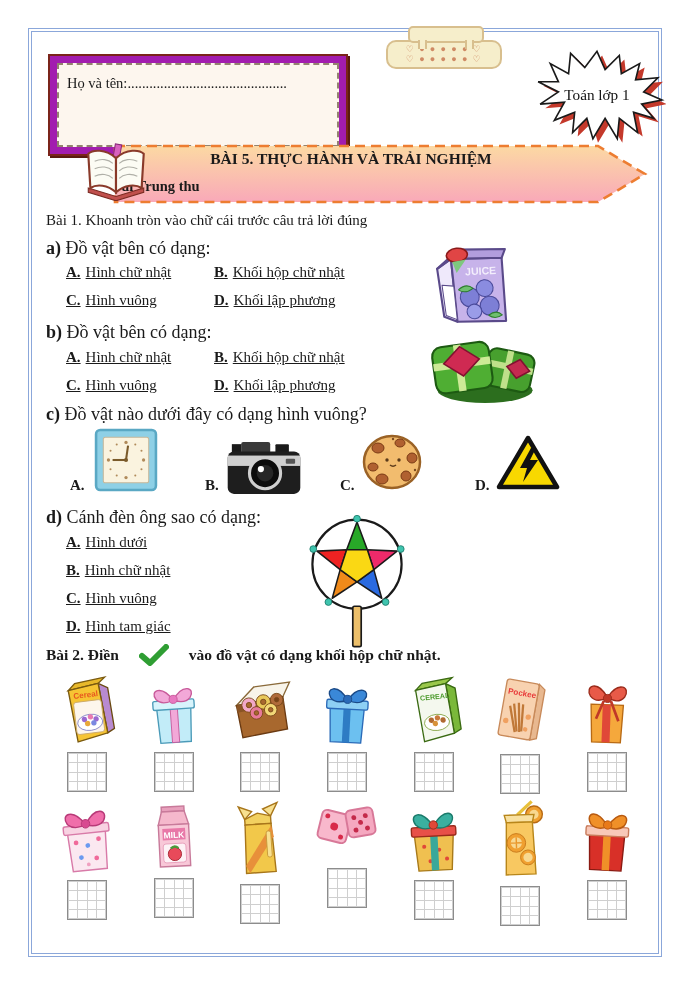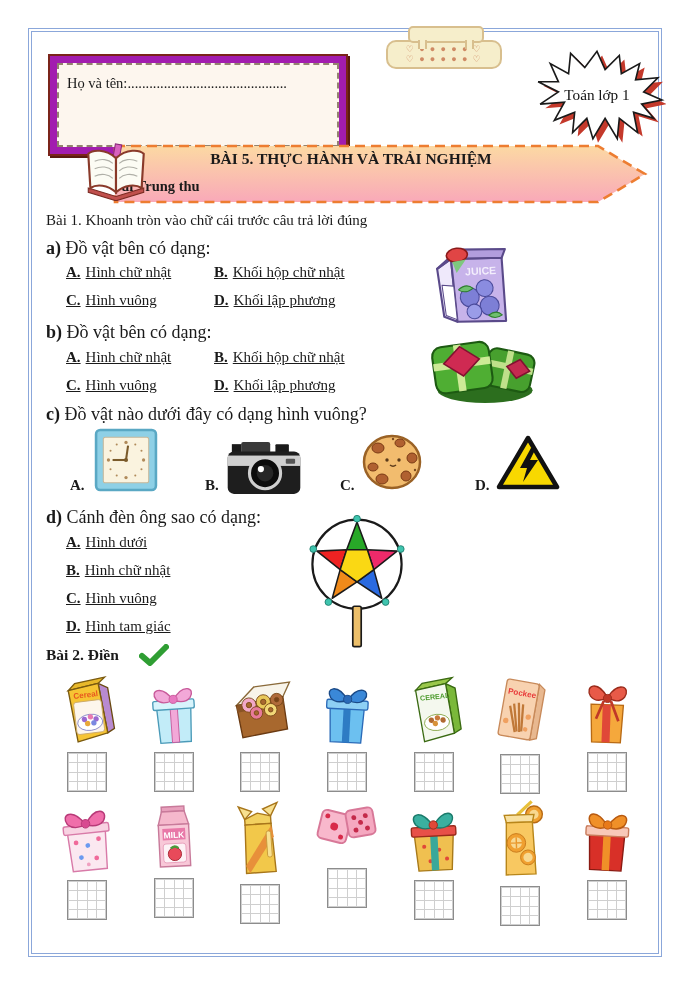--- a/index.html
+++ b/index.html
@@ -230,20 +230,21 @@
     <circle cx="26" cy="107" r="4"></circle>
       <circle cx="94" cy="107" r="4"></circle>
   </g>
 </svg>
 
 <div class="abs ex2-h" style="left:46px;top:644px">
   <span class="bold">Bài 2. Điền</span>
   <svg width="30" height="22" viewBox="0 0 30 22">
     <path d="M3 12 L11 19 L27 3" fill="none" stroke="#2f9e33" stroke-width="6" stroke-linecap="round" stroke-linejoin="round"></path>
   </svg>
+  <span class="bold">vào đồ vật có dạng khối hộp chữ nhật.</span>
 </div>
 
 <div class="abs itemrow" style="top:676px">
   <div class="itemcol">
     <svg width="62" height="70" viewBox="0 0 64 78">
       <g transform="rotate(-7 32 39)">
         <polygon points="48,10 58,16 60,62 52,66" fill="#b88ad0" stroke="#6a4a12" stroke-width="1.5"></polygon>
         <polygon points="14,14 22,7 56,4 48,10" fill="#e8b82a" stroke="#7a5a10" stroke-width="1.5"></polygon>
         <polygon points="14,14 48,10 52,66 18,72" fill="#f6c433" stroke="#7a5a10" stroke-width="1.5"></polygon>
         <rect x="18" y="28" width="31" height="36" rx="3" fill="#fdf6ec" stroke="#caa86a"></rect>

